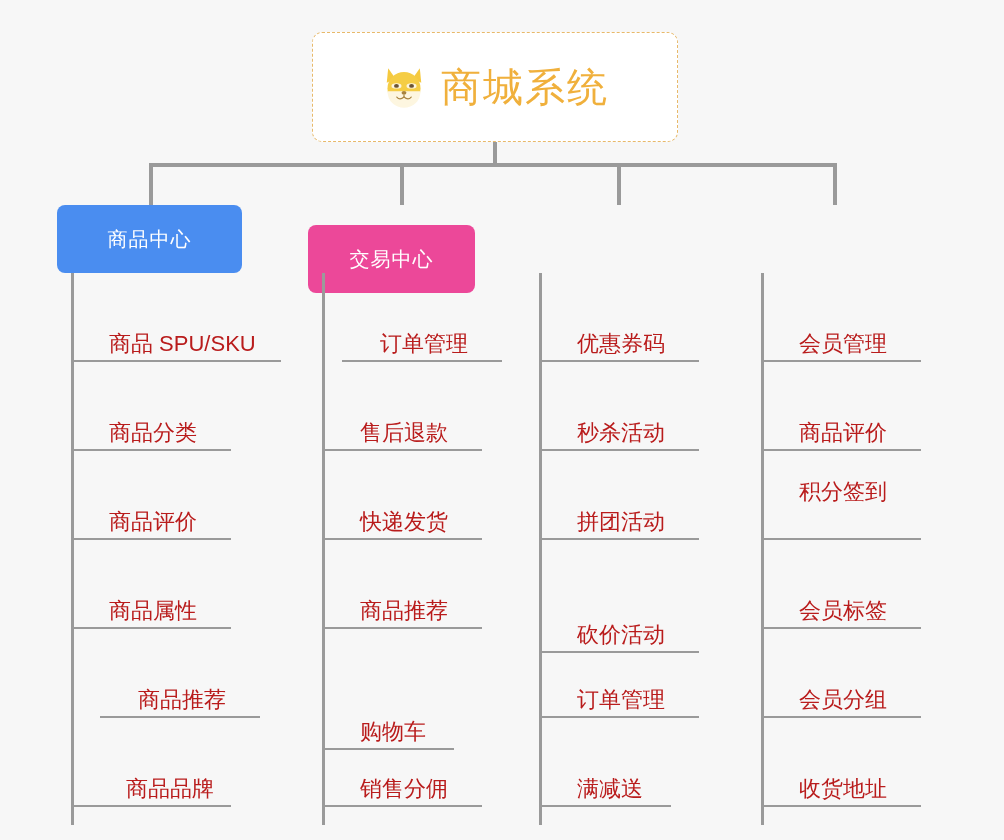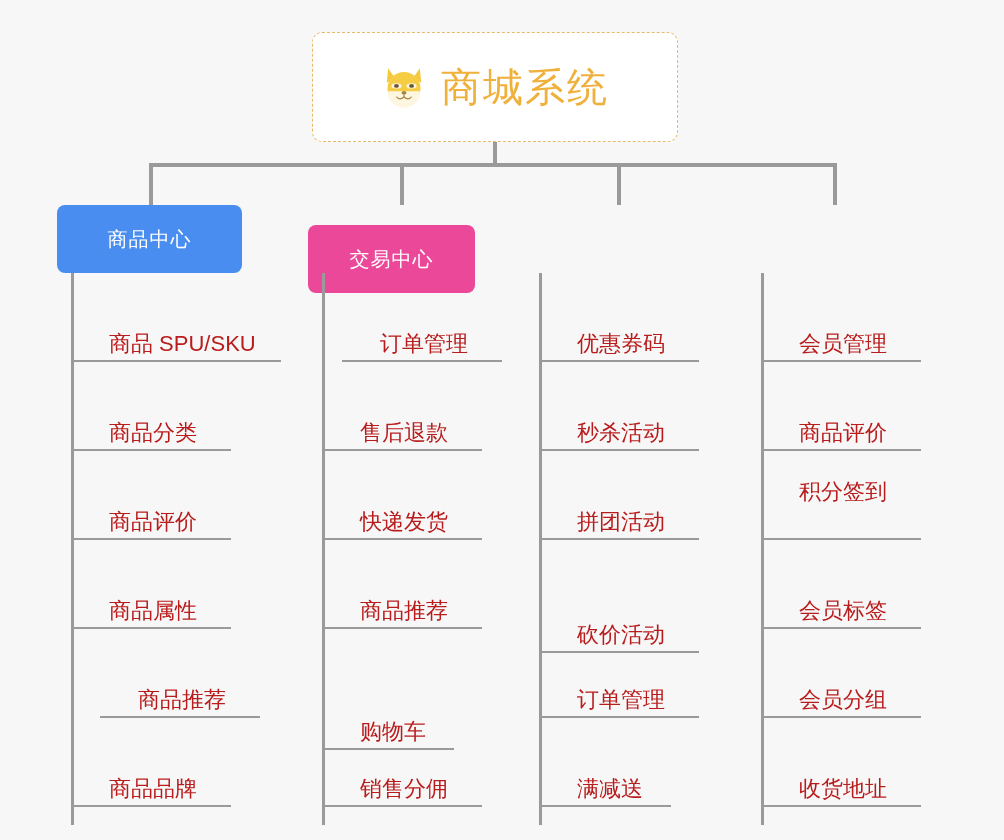--- a/index.html
+++ b/index.html
@@ -148,21 +148,21 @@
       </div>
     <div class="leaf-item" style="top:178px; width:160px;">
         <span class="leaf-label">商品评价</span>
       </div>
     <div class="leaf-item" style="top:267px; width:160px;">
         <span class="leaf-label">商品属性</span>
       </div>
     <div class="leaf-item" style="top:356px; width:160px;margin-left:29px;">
         <span class="leaf-label">商品推荐</span>
       </div>
-    <div class="leaf-item" style="top:445px; width:160px;">
+    <div class="leaf-item" style="top:445px; width:160px;justify-content:center;">
         <span class="leaf-label">商品品牌</span>
       </div>
   </div>
 
   <div class="cat-box" style="left:308px; top:205px; width:167px; background:#ec4899;margin-top:20px;">
     <span>交易中心</span>
   </div>
   <div class="leaf-col" style="left:322px; width:160px;">
     <div class="leaf-spine" style="height:552px;"></div>
     <div class="leaf-item" style="top:0px;   width:160px;margin-left:20px;">

